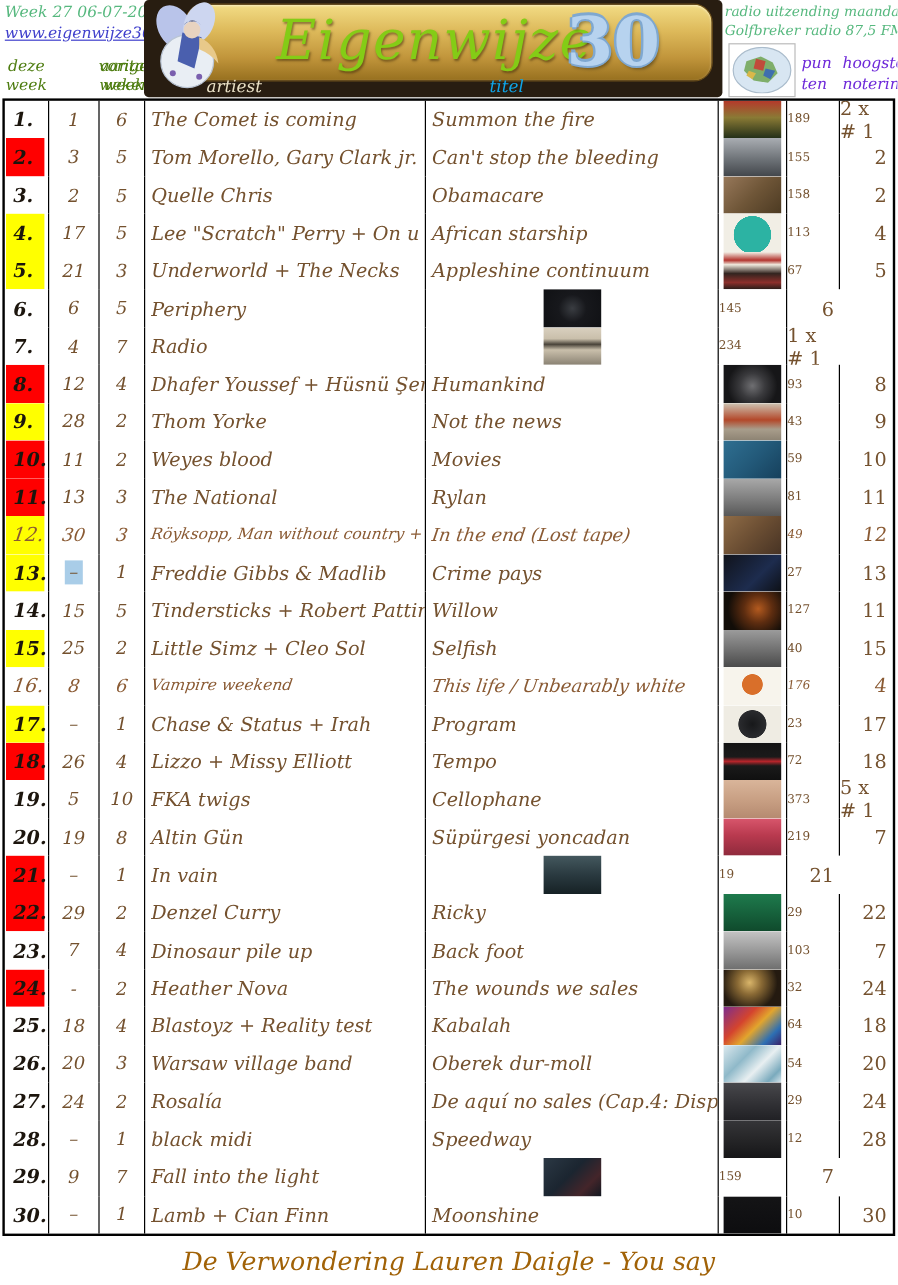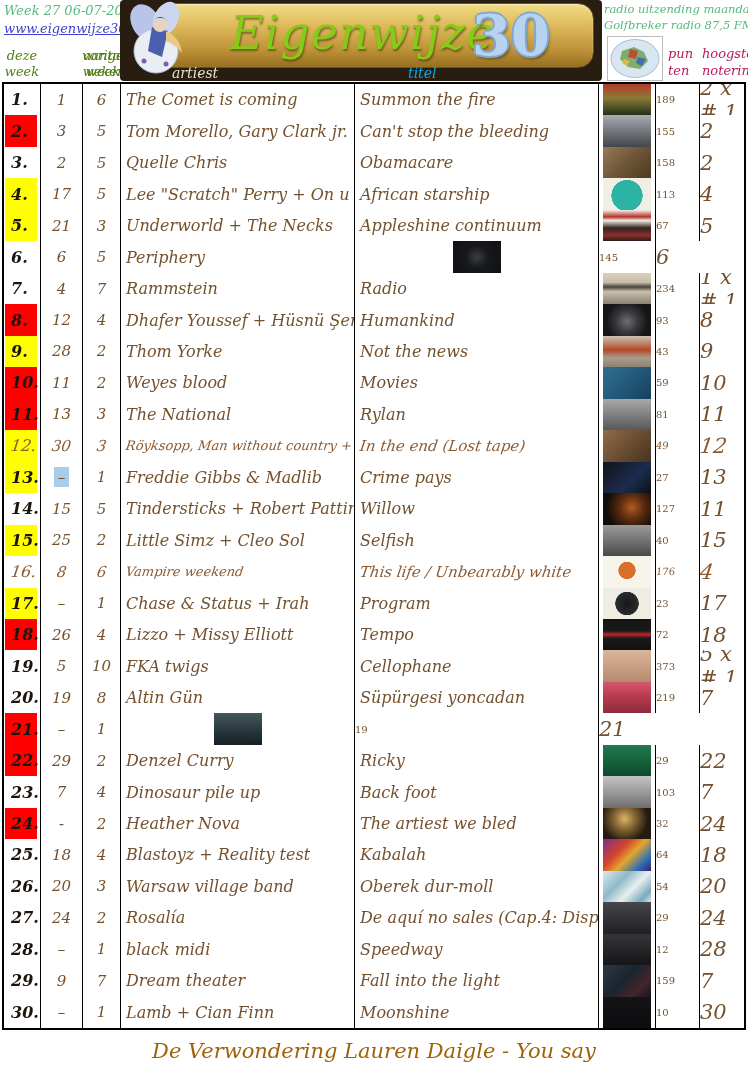--- a/index.html
+++ b/index.html
@@ -25,39 +25,39 @@
   .fairy{position:absolute;left:2px;top:1px;}
   .lbl-artiest{position:absolute;left:52px;bottom:0;font-size:14px;font-style:italic;color:#e8dfc4;}
   .lbl-titel{position:absolute;left:288px;bottom:0;font-size:14px;font-style:italic;color:#0ea5e9;}
   
   .hdr-right{position:absolute;left:602px;top:0;width:146px;height:82px;}
   .radio-line1{position:absolute;left:2px;top:2px;font-size:11.5px;font-style:italic;color:#56b87e;white-space:nowrap;}
   .radio-line2{position:absolute;left:2px;top:18px;font-size:11.5px;font-style:italic;color:#56b87e;white-space:nowrap;}
   .oval{position:absolute;left:5px;top:36px;width:54px;height:43px;border:1px solid #bbb;background:#fff;
         display:flex;align-items:center;justify-content:center;}
   .colhead-r{position:absolute;top:40px;height:40px;display:flex;flex-direction:column;justify-content:flex-end;
-        font-size:13px;font-style:italic;color:#be185d;line-height:1.3;}
+        font-size:13px;font-style:italic;color:#6d28d9;line-height:1.3;}
   .chp{left:66px;width:34px;align-items:flex-start;} .chh{left:100px;width:46px;align-items:flex-start;}
   
   .tbl{position:absolute;left:2px;top:82px;width:744px;height:948px;border:2px solid #000;box-sizing:border-box;
        display:flex;flex-direction:column;}
   .row{flex:1;display:grid;grid-template-columns:37px 42px 38px 234px 244px 57px 44px 1fr;min-height:0;}
   .cell{border-right:1px solid #000;display:flex;align-items:center;min-width:0;overflow:hidden;}
   .cell:last-child{border-right:none;}
   .c-pos{position:relative;}
   .hlblock{position:absolute;left:1px;top:0;bottom:0;width:32px;}
   .hl-red{background:#ff0000;} .hl-yellow{background:#ffff00;}
   .pos-text{position:relative;z-index:1;font-size:16px;font-weight:bold;font-style:italic;color:#1c150d;padding-left:7px;}
   .c-prev,.c-weeks{justify-content:center;font-size:15px;font-style:italic;}
   .marker{background:#a9cde8;padding:1px 4px;}
   .c-artist,.c-title{font-size:16px;font-style:italic;padding-left:5px;white-space:nowrap;}
   .c-thumb{justify-content:center;padding:0;}
   .thumb{width:48px;height:100%;}
   .c-points{justify-content:flex-start;font-size:10px;}
-  .c-peak{justify-content:flex-start;font-size:21px;font-style:italic;padding-right:5px;}
+  .c-peak{justify-content:flex-end;font-size:16px;padding-right:5px;}
   .row.alt .cell span{transform:skewX(-8deg);color:#8a5a33;font-weight:300;}
   .row.alt .c-artist{font-size:13px;}
   .row.alt .c-title{font-size:15px;}
   
   .footer{position:absolute;left:0;top:1030px;width:748px;height:41px;display:flex;align-items:center;justify-content:center;}
   .footer span{font-size:21px;font-style:italic;color:#a16207;}
 </style>
 </head>
 <body>
 
@@ -293,23 +293,20 @@
       <div class="cell c-pos">
         <div class="hlblock"></div>
         <span class="pos-text">7.</span>
       </div>
       <div class="cell c-prev">
         <span>4</span>
       </div>
       <div class="cell c-weeks">
         <span>7</span>
       </div>
-      <div class="cell c-artist">
-        <span>Rammstein</span>
-      </div>
       <div class="cell c-title">
         <span>Radio</span>
       </div>
       <div class="cell c-thumb">
         <div class="thumb" style="background: linear-gradient(rgb(217, 208, 191) 0%, rgb(201, 191, 171) 30%, rgb(74, 68, 58) 45%, rgb(201, 191, 171) 60%, rgb(138, 130, 115) 100%);"></div>
       </div>
       <div class="cell c-points">
         <span>234</span>
       </div>
       <div class="cell c-peak">
@@ -685,20 +682,23 @@
       <div class="cell c-pos">
         <div class="hlblock hl-red"></div>
         <span class="pos-text">21.</span>
       </div>
       <div class="cell c-prev">
         <span>–</span>
       </div>
       <div class="cell c-weeks">
         <span>1</span>
       </div>
+      <div class="cell c-title">
+        <span>In vain</span>
+      </div>
       <div class="cell c-thumb">
         <div class="thumb" style="background: linear-gradient(rgb(68, 88, 94) 0%, rgb(42, 58, 64) 50%, rgb(22, 33, 37) 100%);"></div>
       </div>
       <div class="cell c-points">
         <span>19</span>
       </div>
       <div class="cell c-peak">
         <span>21</span>
       </div>
     </div>
@@ -767,21 +767,21 @@
       <div class="cell c-prev">
         <span>-</span>
       </div>
       <div class="cell c-weeks">
         <span>2</span>
       </div>
       <div class="cell c-artist">
         <span>Heather Nova</span>
       </div>
       <div class="cell c-title">
-        <span>The artiest we bled</span>
+        <span>The wounds we sales</span>
       </div>
       <div class="cell c-thumb">
         <div class="thumb" style="background: radial-gradient(circle at 45% 35%, rgb(217, 181, 106) 0%, rgb(138, 106, 53) 30%, rgb(36, 26, 16) 70%);"></div>
       </div>
       <div class="cell c-points">
         <span>32</span>
       </div>
       <div class="cell c-peak">
         <span>24</span>
       </div>
@@ -902,23 +902,20 @@
     <div class="row">
       <div class="cell c-pos">
         <div class="hlblock"></div>
         <span class="pos-text">29.</span>
       </div>
       <div class="cell c-prev">
         <span>9</span>
       </div>
       <div class="cell c-weeks">
         <span>7</span>
-      </div>
-      <div class="cell c-artist">
-        <span>Dream theater</span>
       </div>
       <div class="cell c-title">
         <span>Fall into the light</span>
       </div>
       <div class="cell c-thumb">
         <div class="thumb" style="background: linear-gradient(135deg, rgb(43, 56, 68) 0%, rgb(27, 37, 48) 45%, rgb(68, 37, 42) 75%, rgb(18, 24, 32) 100%);"></div>
       </div>
       <div class="cell c-points">
         <span>159</span>
       </div>

